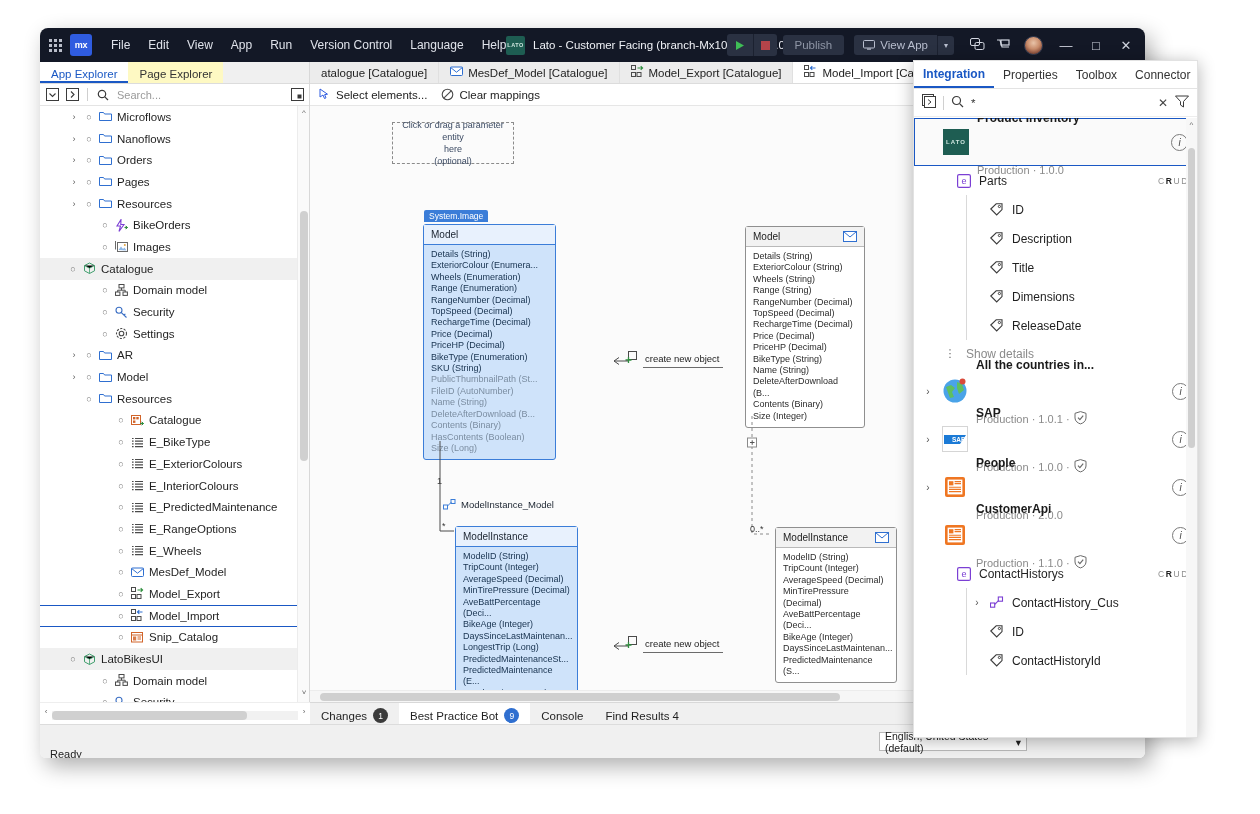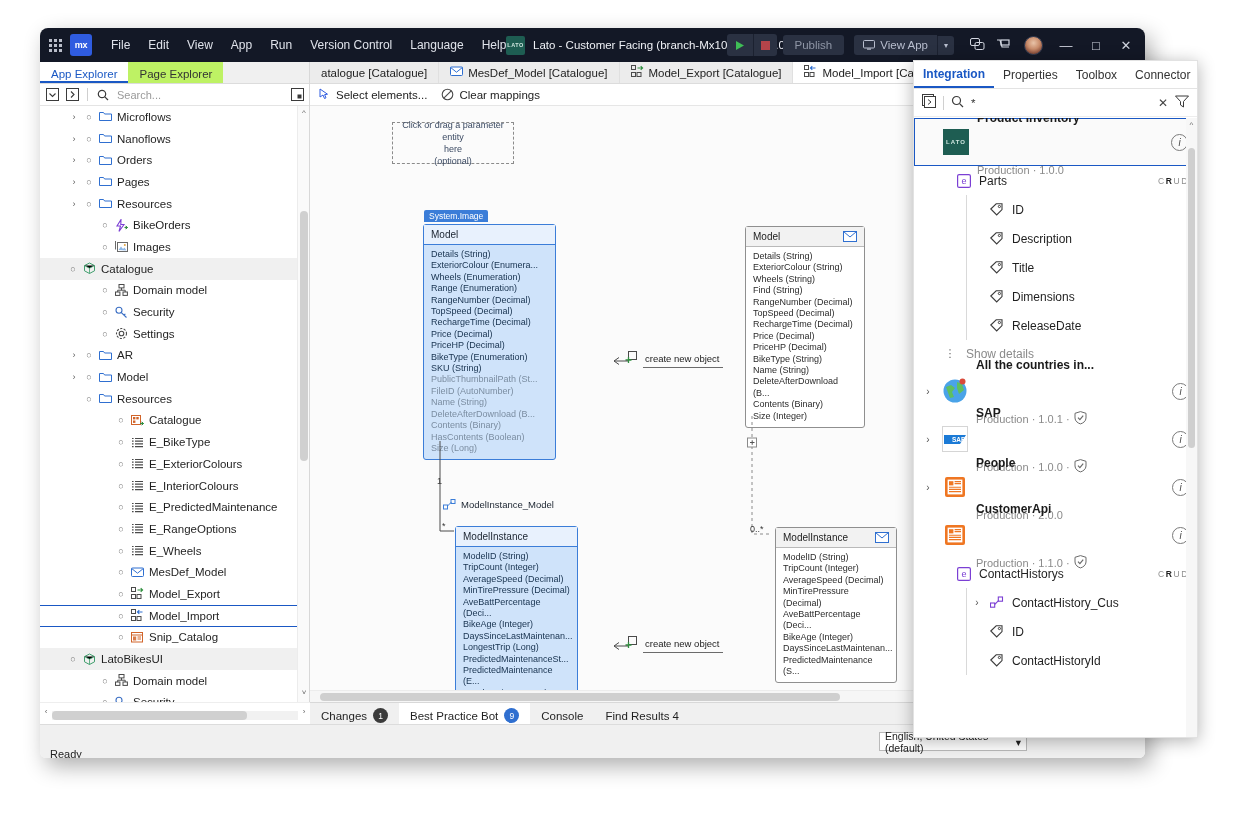--- a/index.html
+++ b/index.html
@@ -91,21 +91,21 @@
   .left {
     position:absolute; left:0; top:0; width:270px; height:666px;
     background:#fff; border-right:1px solid #d8d8d8;
   }
   .explorer-tabs {
     height:22px; background:#f0f0f0; display:flex; align-items:stretch;
     border-bottom:1px solid #dcdcdc; font-size:11.5px;
   }
   .etab { padding:3px 11px 0 11px; color:#333; line-height:19px; }
   .etab.active { color:#1a58c4; background:#fff; border-bottom:2px solid #1a58c4; }
-  .etab.alt { background:#bef264; }
+  .etab.alt { background:#fef9c3; }
   .ex-toolbar {
     height:22px; display:flex; align-items:center; gap:4px; padding:0 4px;
     border-bottom:1px solid #e4e4e4; background:#fff;
   }
   .ex-ic { width:16px;height:16px;display:flex;align-items:center;justify-content:center;color:#3b3b3b; }
   .ex-sep { width:1px; height:13px; background:#cfcfcf; margin:0 3px; }
   .ex-search { flex:1; font-size:11px; color:#9a9a9a; padding-left:2px; }
   .tree { position:absolute; top:44px; left:0; right:0; bottom:26px; overflow:hidden; }
   .trow {
     height:21.7px; display:flex; align-items:center; font-size:11.5px; color:#1f1f1f;
@@ -857,21 +857,21 @@
             <span>Model</span>
             <svg width="14" height="11" viewBox="0 0 14 11">
                   <rect x="0.5" y="0.5" width="13" height="10" fill="#fff" stroke="#2f6fd0"></rect>
                   <path d="M0.5 0.5 L7 6 L13.5 0.5" fill="none" stroke="#2f6fd0"></path>
                 </svg>
           </div>
           <div class="ent-body" id="mr-attrs">
                 <div>Details (String)</div>
                 <div>ExteriorColour (String)</div>
                 <div>Wheels (String)</div>
-                <div>Find (String)</div>
+                <div>Range (String)</div>
                 <div>RangeNumber (Decimal)</div>
                 <div>TopSpeed (Decimal)</div>
                 <div>RechargeTime (Decimal)</div>
                 <div>Price (Decimal)</div>
                 <div>PriceHP (Decimal)</div>
                 <div>BikeType (String)</div>
                 <div>Name (String)</div>
                 <div>DeleteAfterDownload (B...</div>
                 <div>Contents (Binary)</div>
                 <div>Size (Integer)</div>

